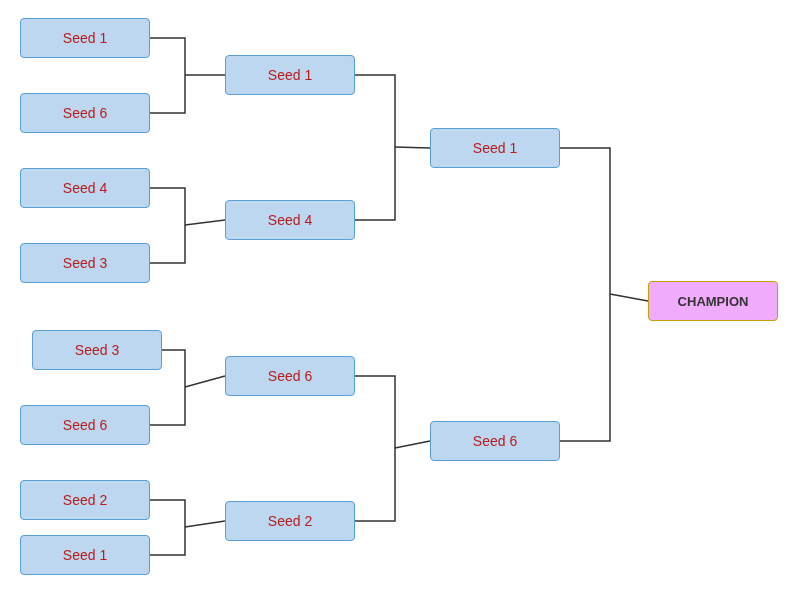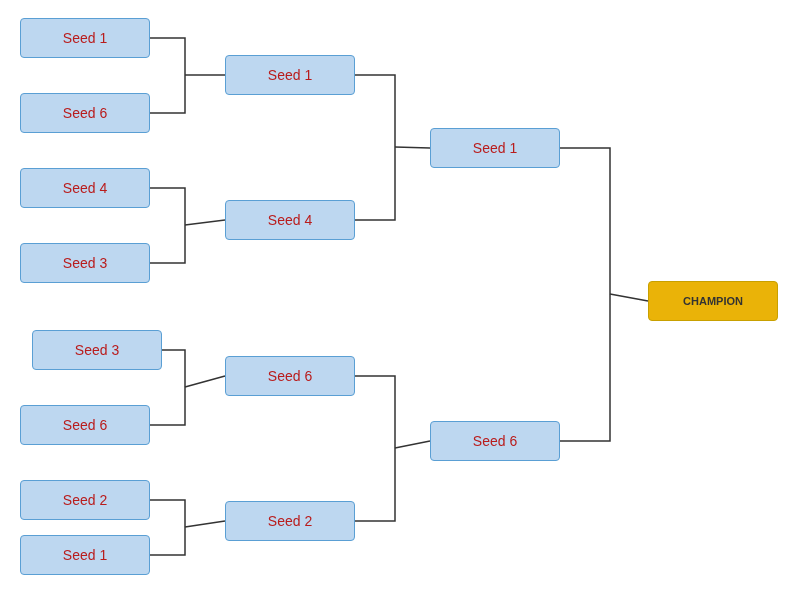--- a/index.html
+++ b/index.html
@@ -28,27 +28,27 @@
       align-items: center;
       justify-content: center;
       font-size: 14px;
       color: #b91c1c;
       width: 130px;
       height: 40px;
     }
 
     .champion-box {
       position: absolute;
-      background: #eab308;
+      background: #f0abfc;
       border: 1px solid #c8a000;
       border-radius: 4px;
       display: flex;
       align-items: center;
       justify-content: center;
-      font-size: 11px;
+      font-size: 13px;
       font-weight: bold;
       color: #333;
       width: 130px;
       height: 40px;
     }
 
     svg.lines {
       position: absolute;
       top: 0;
       left: 0;

